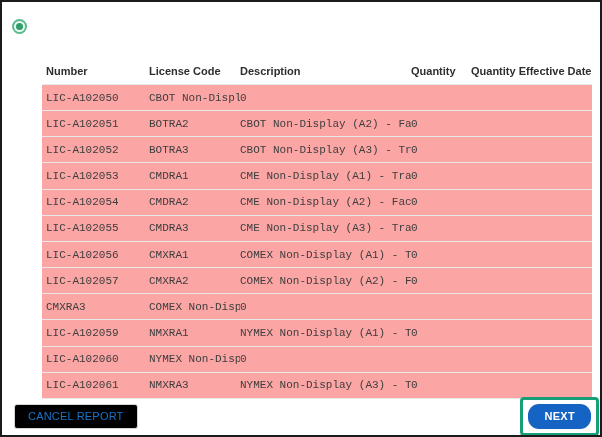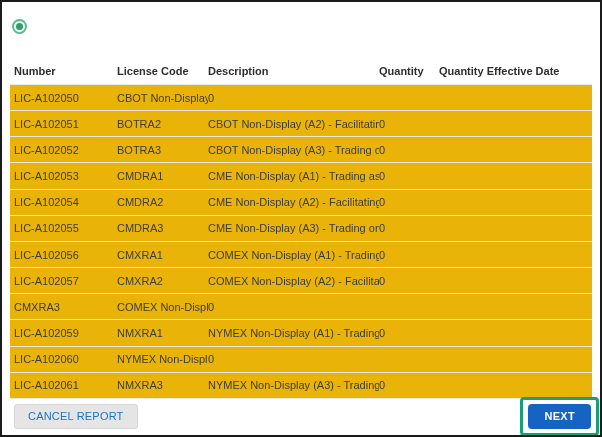--- a/index.html
+++ b/index.html
@@ -60,62 +60,63 @@
     line-height:13px;white-space:nowrap;letter-spacing:-0.1px;
   }
   
   .table{margin:0 8px;}
   .thead,.trow{
     display:grid;
     grid-template-columns:103px 91px 171px 60px 1fr;
     align-items:center;
     padding-left:4px;
     border-bottom:1px solid var(--divider);
+    margin-left:32px;
   }
   .thead{height:28px;}
   .th{
     font-size:11px;font-weight:bold;color:#2e2e2e;
     white-space:nowrap;overflow:hidden;
   }
-  .trow{height:26.17px;background:#eab308;}
+  .trow{height:26.17px;background:#fca5a5;font-family:Liberation Mono, monospace;}
   .td{
     font-size:11px;color:var(--text-cell);
     white-space:nowrap;overflow:hidden;text-overflow:clip;
     padding-right:6px;
   }
   
   .footer{
     height:36px;
     display:flex;align-items:center;
     padding:0 12px;
     position:relative;
   }
   .cancel-btn{
     font-family:inherit;
     font-size:11px;color:var(--link-blue);
-    background:#e5e5e5;
+    background:#000000;
     border:1px solid #d6d6d6;border-radius:3px;
     padding:6px 13px;
     letter-spacing:0.2px;
     cursor:pointer;
     line-height:1;
   }
   .next-annotation{
     position:absolute;
     right:1px;bottom:-1px;
     border:3px solid var(--accent);
     border-radius:4px;
     padding:4px 5px;
     background:#fff;
   }
   .next-btn{
     font-family:inherit;
     font-size:11px;font-weight:bold;color:#fff;
     background:var(--btn-blue);
-    border:none;border-radius:4px;
+    border:none;border-radius:11px;
     padding:7px 16px;
     letter-spacing:0.3px;
     cursor:pointer;
     line-height:1;
   }
 </style>
 </head>
 <body>
 
 <div class="app">

